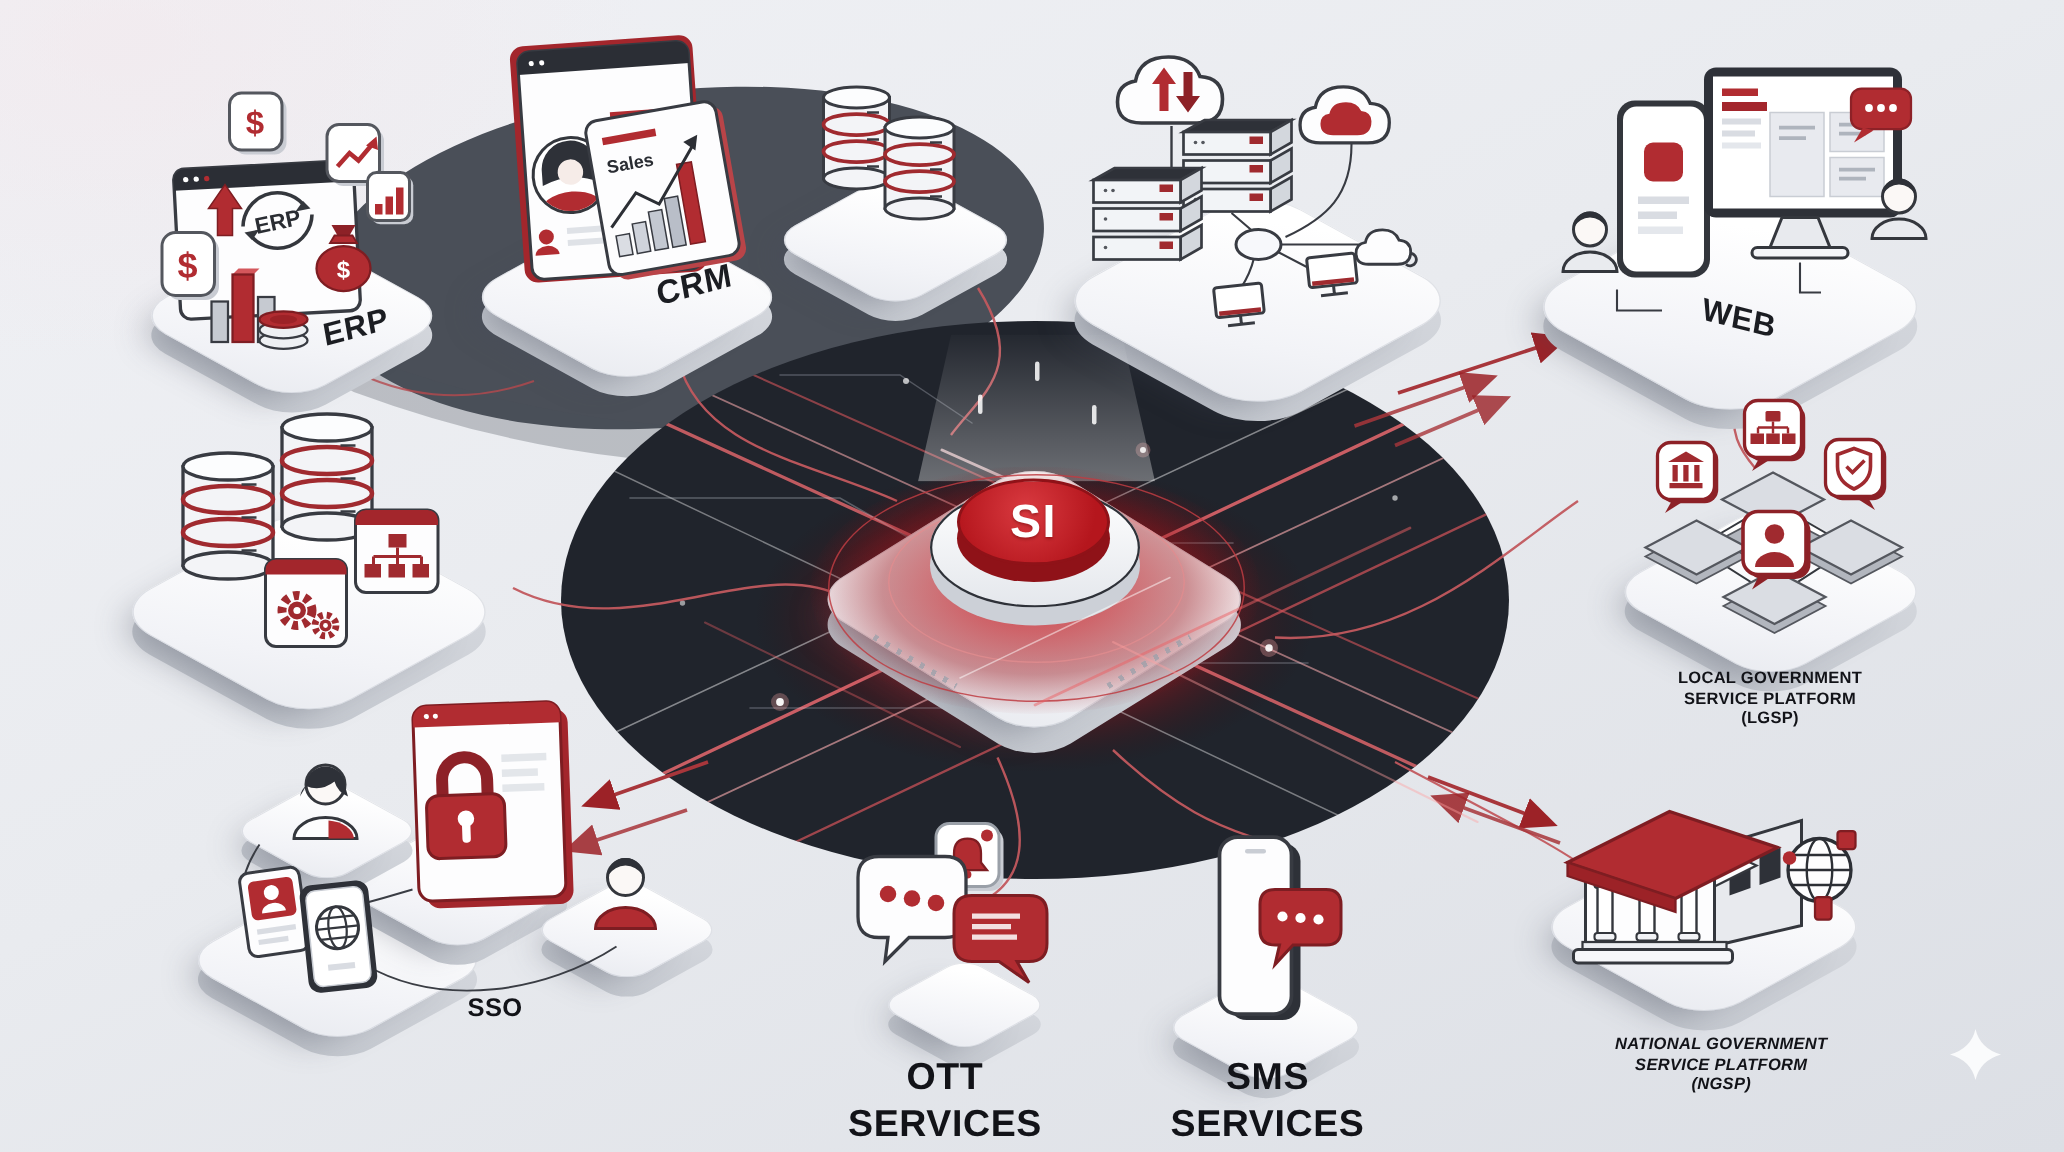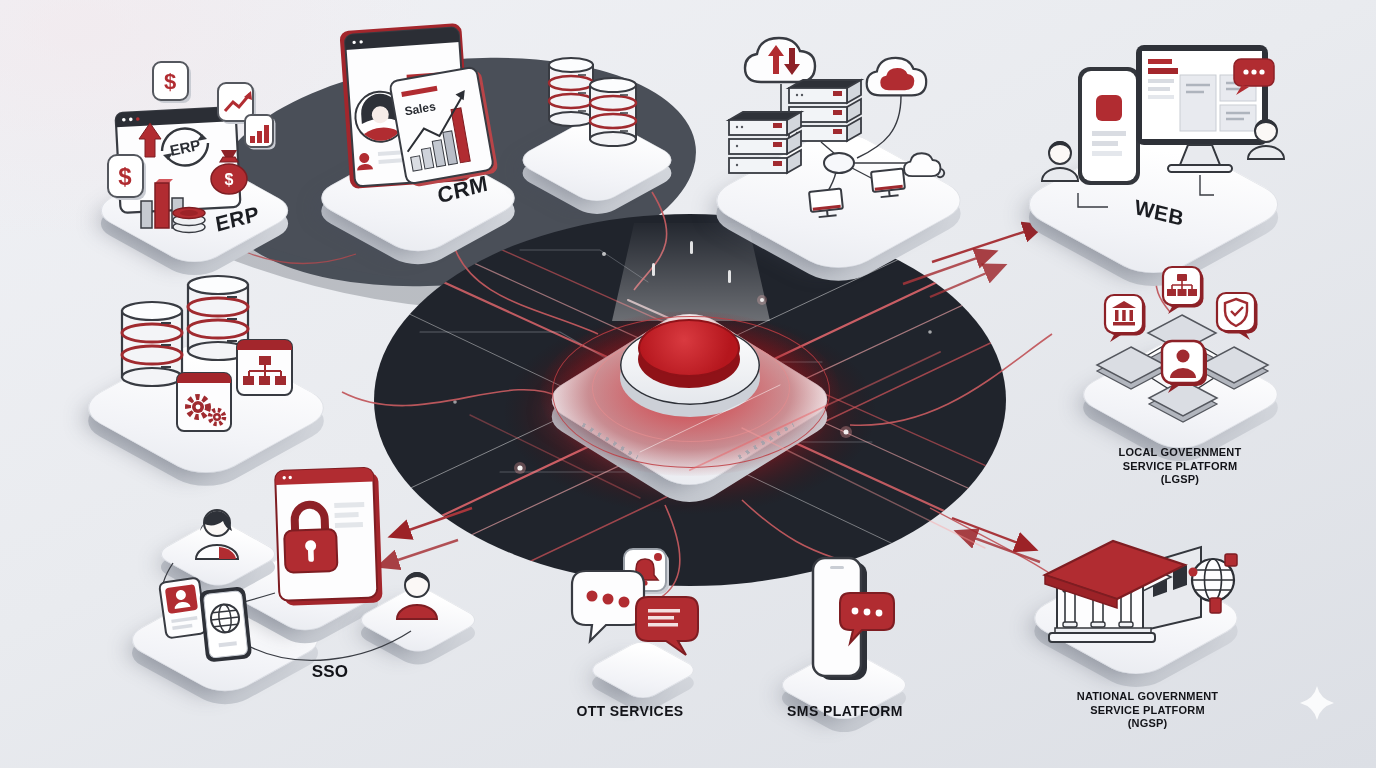--- a/index.html
+++ b/index.html
@@ -14,21 +14,21 @@
   .plate-wrap{position:absolute;}
   .plate{position:absolute;inset:0;border-radius:21%;transform:scale(1,.55) rotate(45deg);}
   .plate.side{transform:translateY(13px) scale(1,.55) rotate(45deg);background:linear-gradient(180deg,#d3d6dc,#c4c8cf);}
   .plate.top{background:linear-gradient(150deg,#ffffff 15%,#f2f3f7 70%,#e9ebf0);box-shadow:0 26px 26px -14px rgba(70,76,92,.38), inset 0 0 0 1px rgba(175,180,192,.35);}
   .hubplate .plate{transform:scale(1,.62) rotate(45deg);border-radius:16%;}
   .hubplate .plate.side{transform:translateY(17px) scale(1,.62) rotate(45deg);}
   .iso-label{position:absolute;font-weight:bold;font-size:21px;color:#1b1d22;letter-spacing:.5px;white-space:nowrap;}
   .iso-neg{transform:rotate(-15deg) skewX(-5deg);}
   .iso-pos{transform:rotate(14deg) skewX(5deg);}
   .flat-label{position:absolute;font-weight:bold;font-size:11px;line-height:1.24;color:#121318;text-align:center;white-space:pre-line;letter-spacing:.2px;}
-  .flat-label.big{font-size:14px;letter-spacing:.4px;}
+  .flat-label.big{font-size:25px;letter-spacing:.4px;}
   .ell{position:absolute;border-radius:50%;}
   .hub-beam{position:absolute;left:92px;top:8px;width:158px;height:98px;
     background:linear-gradient(to bottom,rgba(255,255,255,.02),rgba(255,255,255,.34));
     clip-path:polygon(14% 0,86% 0,100% 100%,0 100%);}
   .dash{position:absolute;width:3px;height:13px;border-radius:2px;background:#fff;opacity:.85;}
   .ticks{position:absolute;width:64px;height:4px;opacity:.75;
     background:repeating-linear-gradient(90deg,#9aa0aa 0 3px,transparent 3px 9px);}
   .si-btn-label{position:absolute;left:118px;top:104px;width:102px;height:58px;display:flex;align-items:center;justify-content:center;
     color:#fff;font-weight:bold;font-size:31px;letter-spacing:1px;text-shadow:0 1px 2px rgba(90,0,0,.4);}
 </style>
@@ -514,20 +514,21 @@
     </div>
     <div class="ell" style="left:20px;top:96px;width:300px;height:165px;
       background:radial-gradient(ellipse at center,rgba(205,35,42,.88),rgba(150,15,22,.45) 48%,rgba(40,10,12,0) 72%);"></div>
     <div class="ell" style="left:32px;top:101px;width:276px;height:150px;border:1.5px solid rgba(190,60,66,.85);"></div>
     <div class="ell" style="left:72px;top:119px;width:196px;height:106px;border:1.5px solid rgba(225,140,143,.8);"></div>
     <div class="ell" style="left:100px;top:122px;width:140px;height:80px;background:#ccd0d7;"></div>
     <div class="ell" style="left:100px;top:110px;width:140px;height:80px;background:linear-gradient(180deg,#ffffff,#e4e7ec);box-shadow:inset 0 0 0 1.5px #2e3138;"></div>
     <div class="ell" style="left:118px;top:115px;width:102px;height:58px;background:#8f1218;"></div>
     <div class="ell" style="left:118px;top:104px;width:102px;height:58px;
       background:radial-gradient(circle at 45% 35%,#d93a40,#b5161d 72%);border:2px solid #8f1218;box-sizing:border-box;"></div>
+    <div class="si-btn-label">SI</div>
     <div class="ticks" style="left:58px;top:224px;transform:rotate(31deg);"></div>
     <div class="ticks" style="left:214px;top:224px;transform:rotate(-31deg);"></div>
   </div>
 
   <div class="node" style="left:115px;top:435px;width:380px;height:270px;">
     <div class="plate-wrap" style="left:35px;top:130px;width:150px;height:150px;">
       <div class="plate side"></div>
         <div class="plate top"></div>
     </div>
     <div class="plate-wrap" style="left:131px;top:96px;width:118px;height:118px;">
@@ -636,24 +637,24 @@
         <rect x="0" y="0" width="48" height="118" rx="12" fill="#fdfdfe" stroke="#383b42" stroke-width="2.5"></rect>
         <rect x="17" y="8" width="14" height="3" rx="1.5" fill="#c9cdd4"></rect>
         <g transform="translate(27,35)">
           <path d="M10,0 h34 q10,0 10,10 v17 q0,10 -10,10 h-22 l-12,13 l3,-13 h-3 q-10,0 -10,-10 v-17 q0,-10 10,-10 z" fill="#b12c31" stroke="#7e1d22" stroke-width="2"></path>
           <circle cx="15" cy="18" r="3.4" fill="#fff"></circle>
             <circle cx="27" cy="19" r="3.4" fill="#fff"></circle>
             <circle cx="39" cy="20" r="3.4" fill="#fff"></circle>
         </g>
       </g>
     </svg>
-    <div class="flat-label big" style="left:0;top:198px;width:170px;">SMS PLATFORM</div>
-  </div>
-
-  <div class="node" style="left:1005px;top:465px;width:285px;height:300px;">
+    <div class="flat-label big" style="left:0;top:198px;width:170px;">SMS SERVICES</div>
+  </div>
+
+  <div class="node" style="left:1005px;top:465px;width:285px;height:300px;font-style:italic;">
     <div class="plate-wrap" style="left:49px;top:71px;width:164px;height:164px;">
       <div class="plate side"></div>
         <div class="plate top"></div>
     </div>
     <svg class="art" viewBox="0 0 285 300">
       <g>
         <polygon points="136,100 196,82 196,152 136,166" fill="#e8eaee" stroke="#34373d" stroke-width="2"></polygon>
         <polygon points="148,112 162,107 162,127 148,132" fill="#2e3138"></polygon>
         <polygon points="168,105 182,100 182,120 168,125" fill="#2e3138"></polygon>
         <polygon points="54,114 110,86 166,112 110,140" fill="#fdfdfe" stroke="#34373d" stroke-width="1.5"></polygon>

